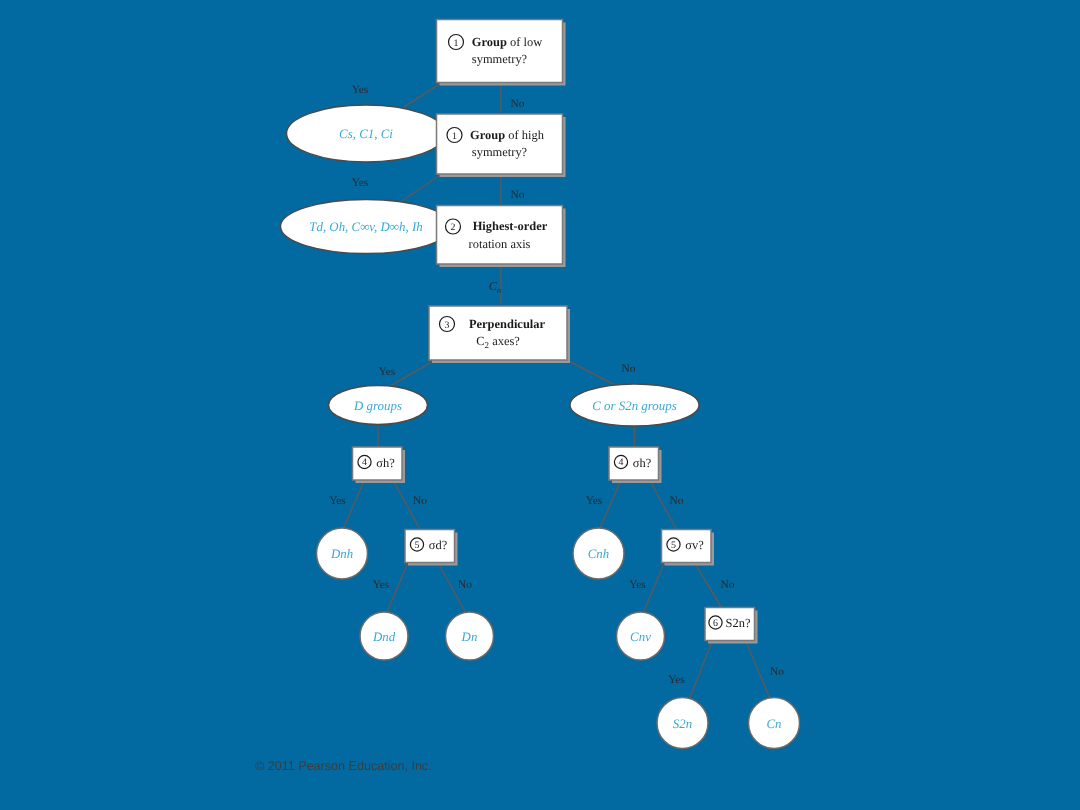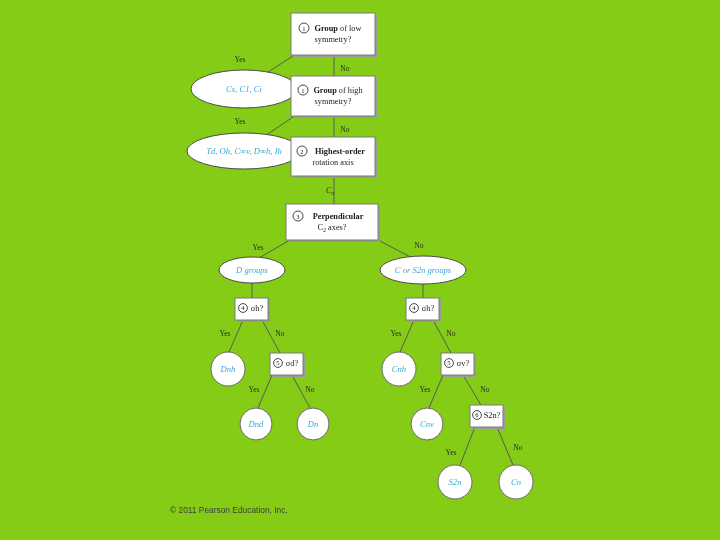--- a/index.html
+++ b/index.html
@@ -12,21 +12,21 @@
     height: 540px;
     font-family: "Liberation Serif", serif;
     overflow: hidden;
     position: relative;
   }
   #stage {
     position: absolute;
     left: 0; top: 0;
     width: 720px;
     height: 540px;
-    background: #84cc16;
+    background: #0369a1;
     text-align: center;
   }
   svg#chart {
     position: absolute;
     left: 0; top: 0;
     width: 720px;
     height: 540px;
     display: block;
   }
   .boxrect {

